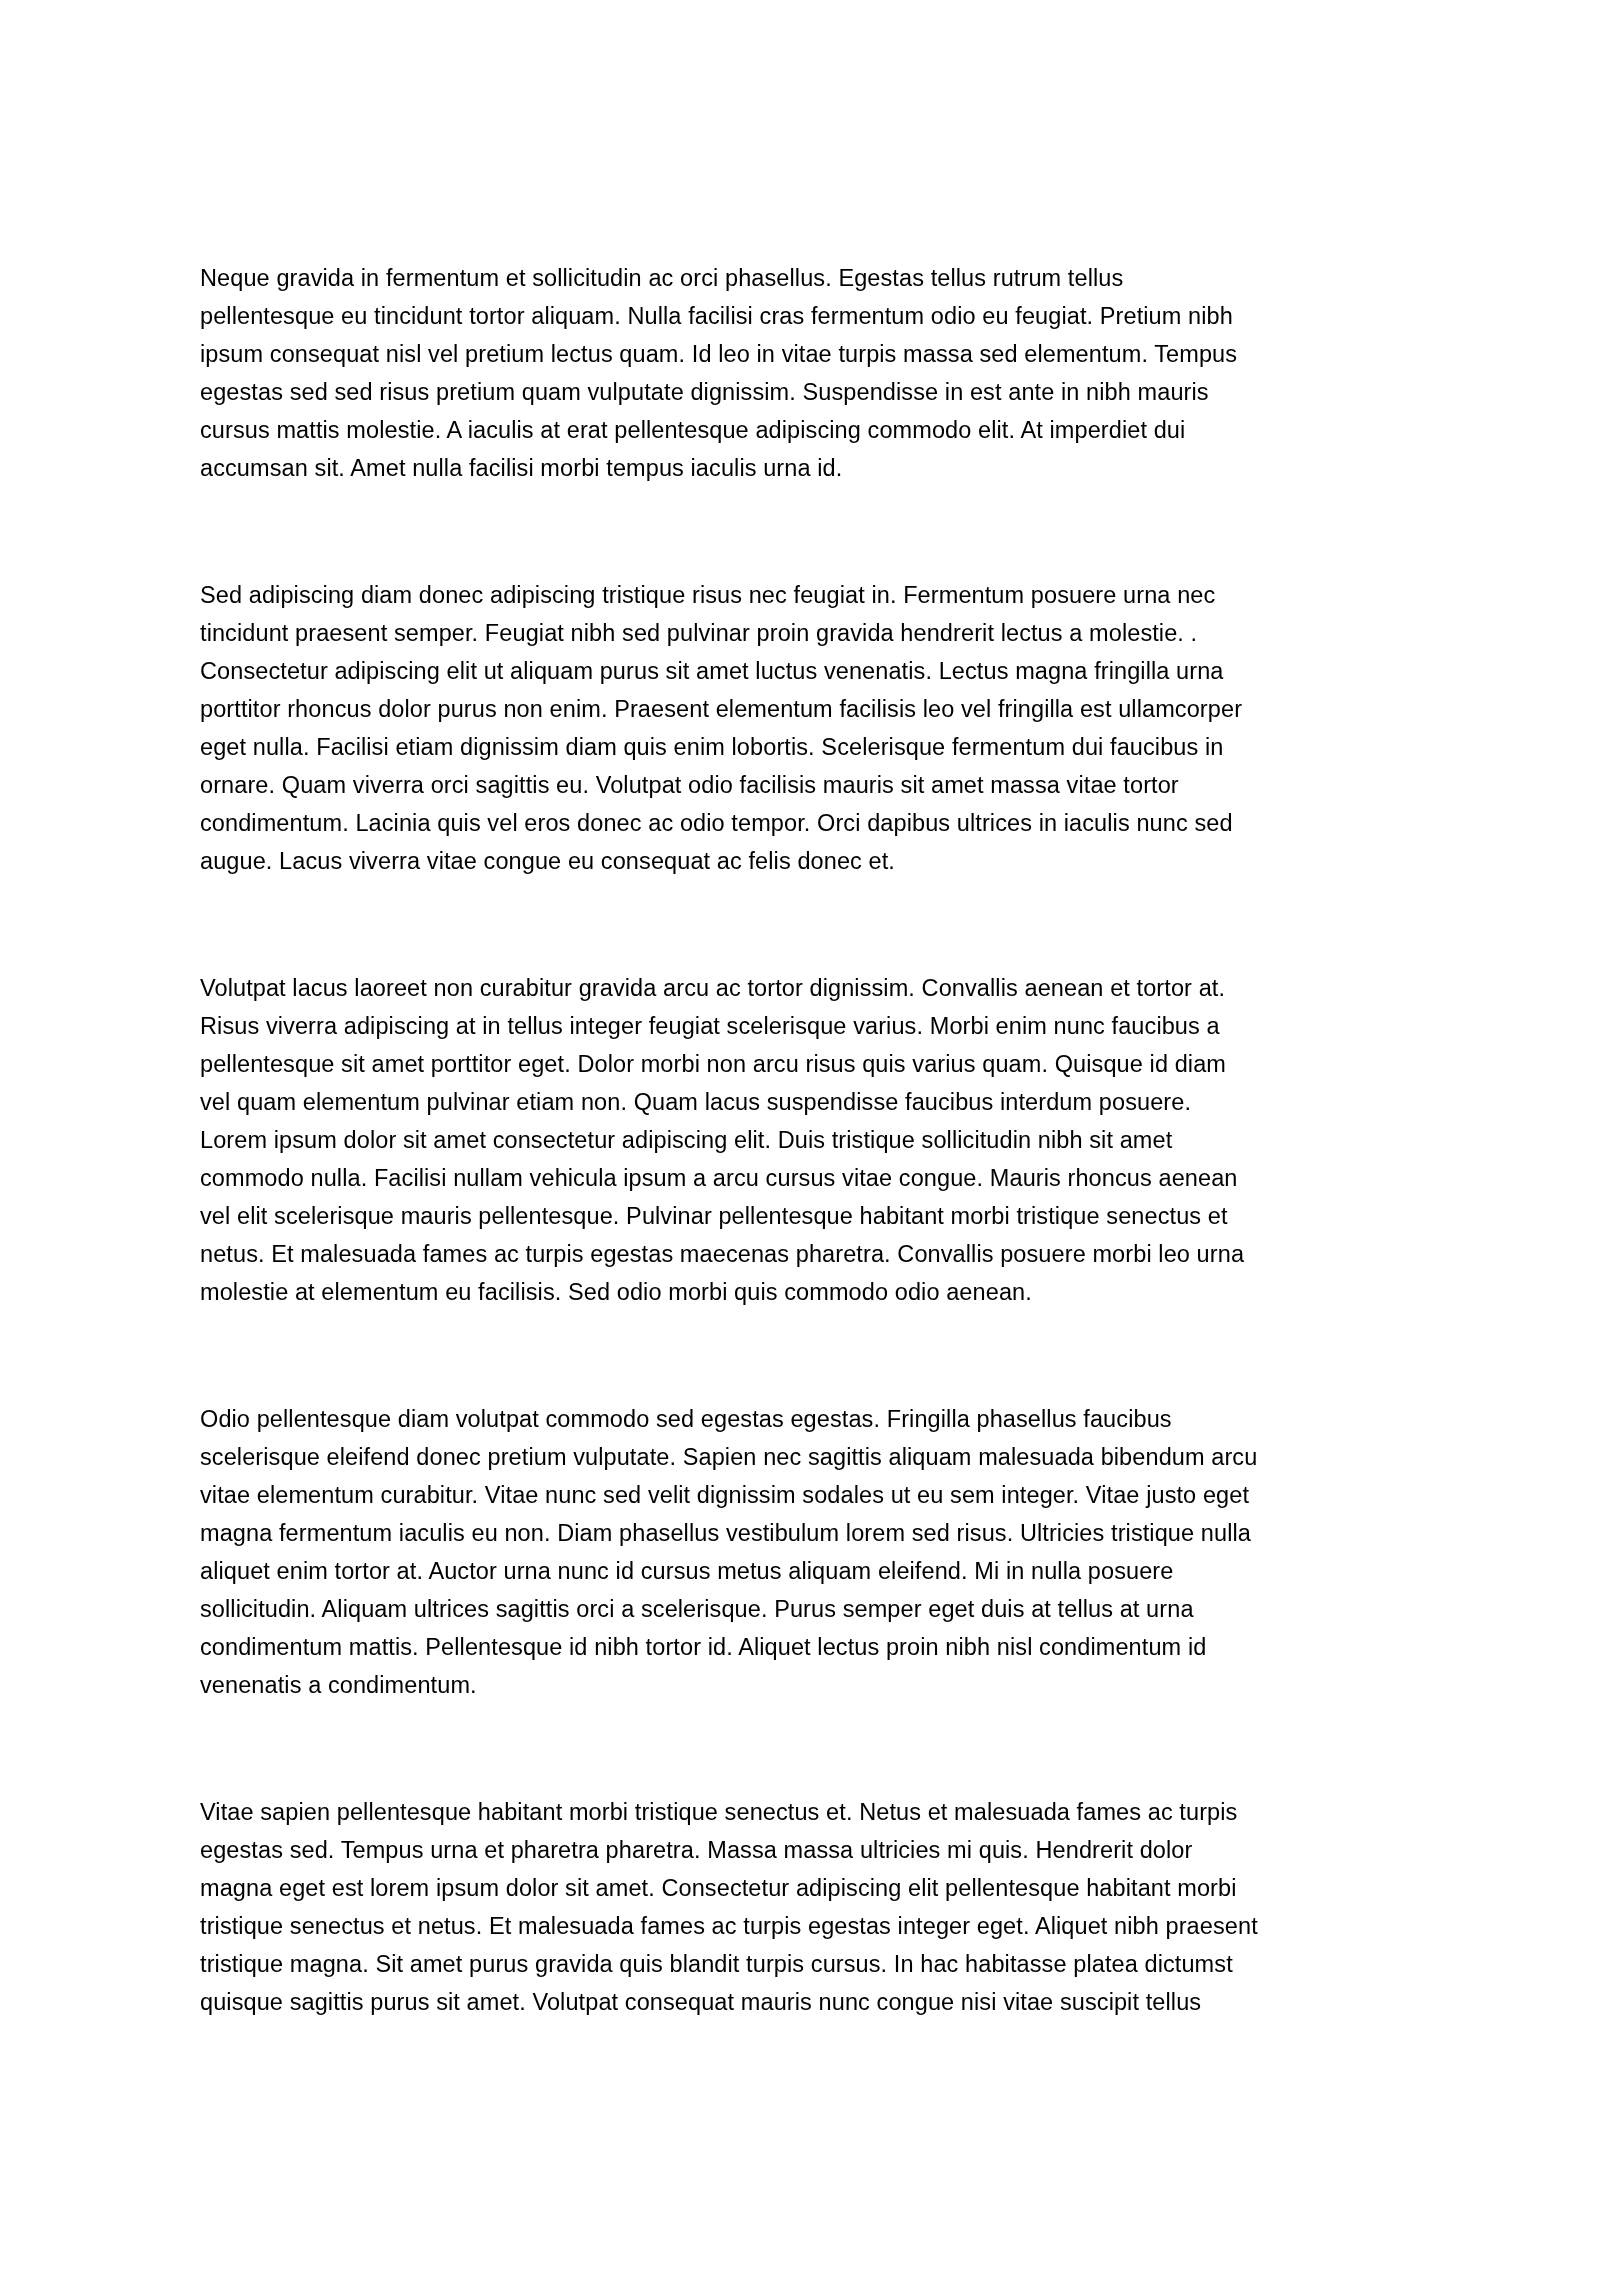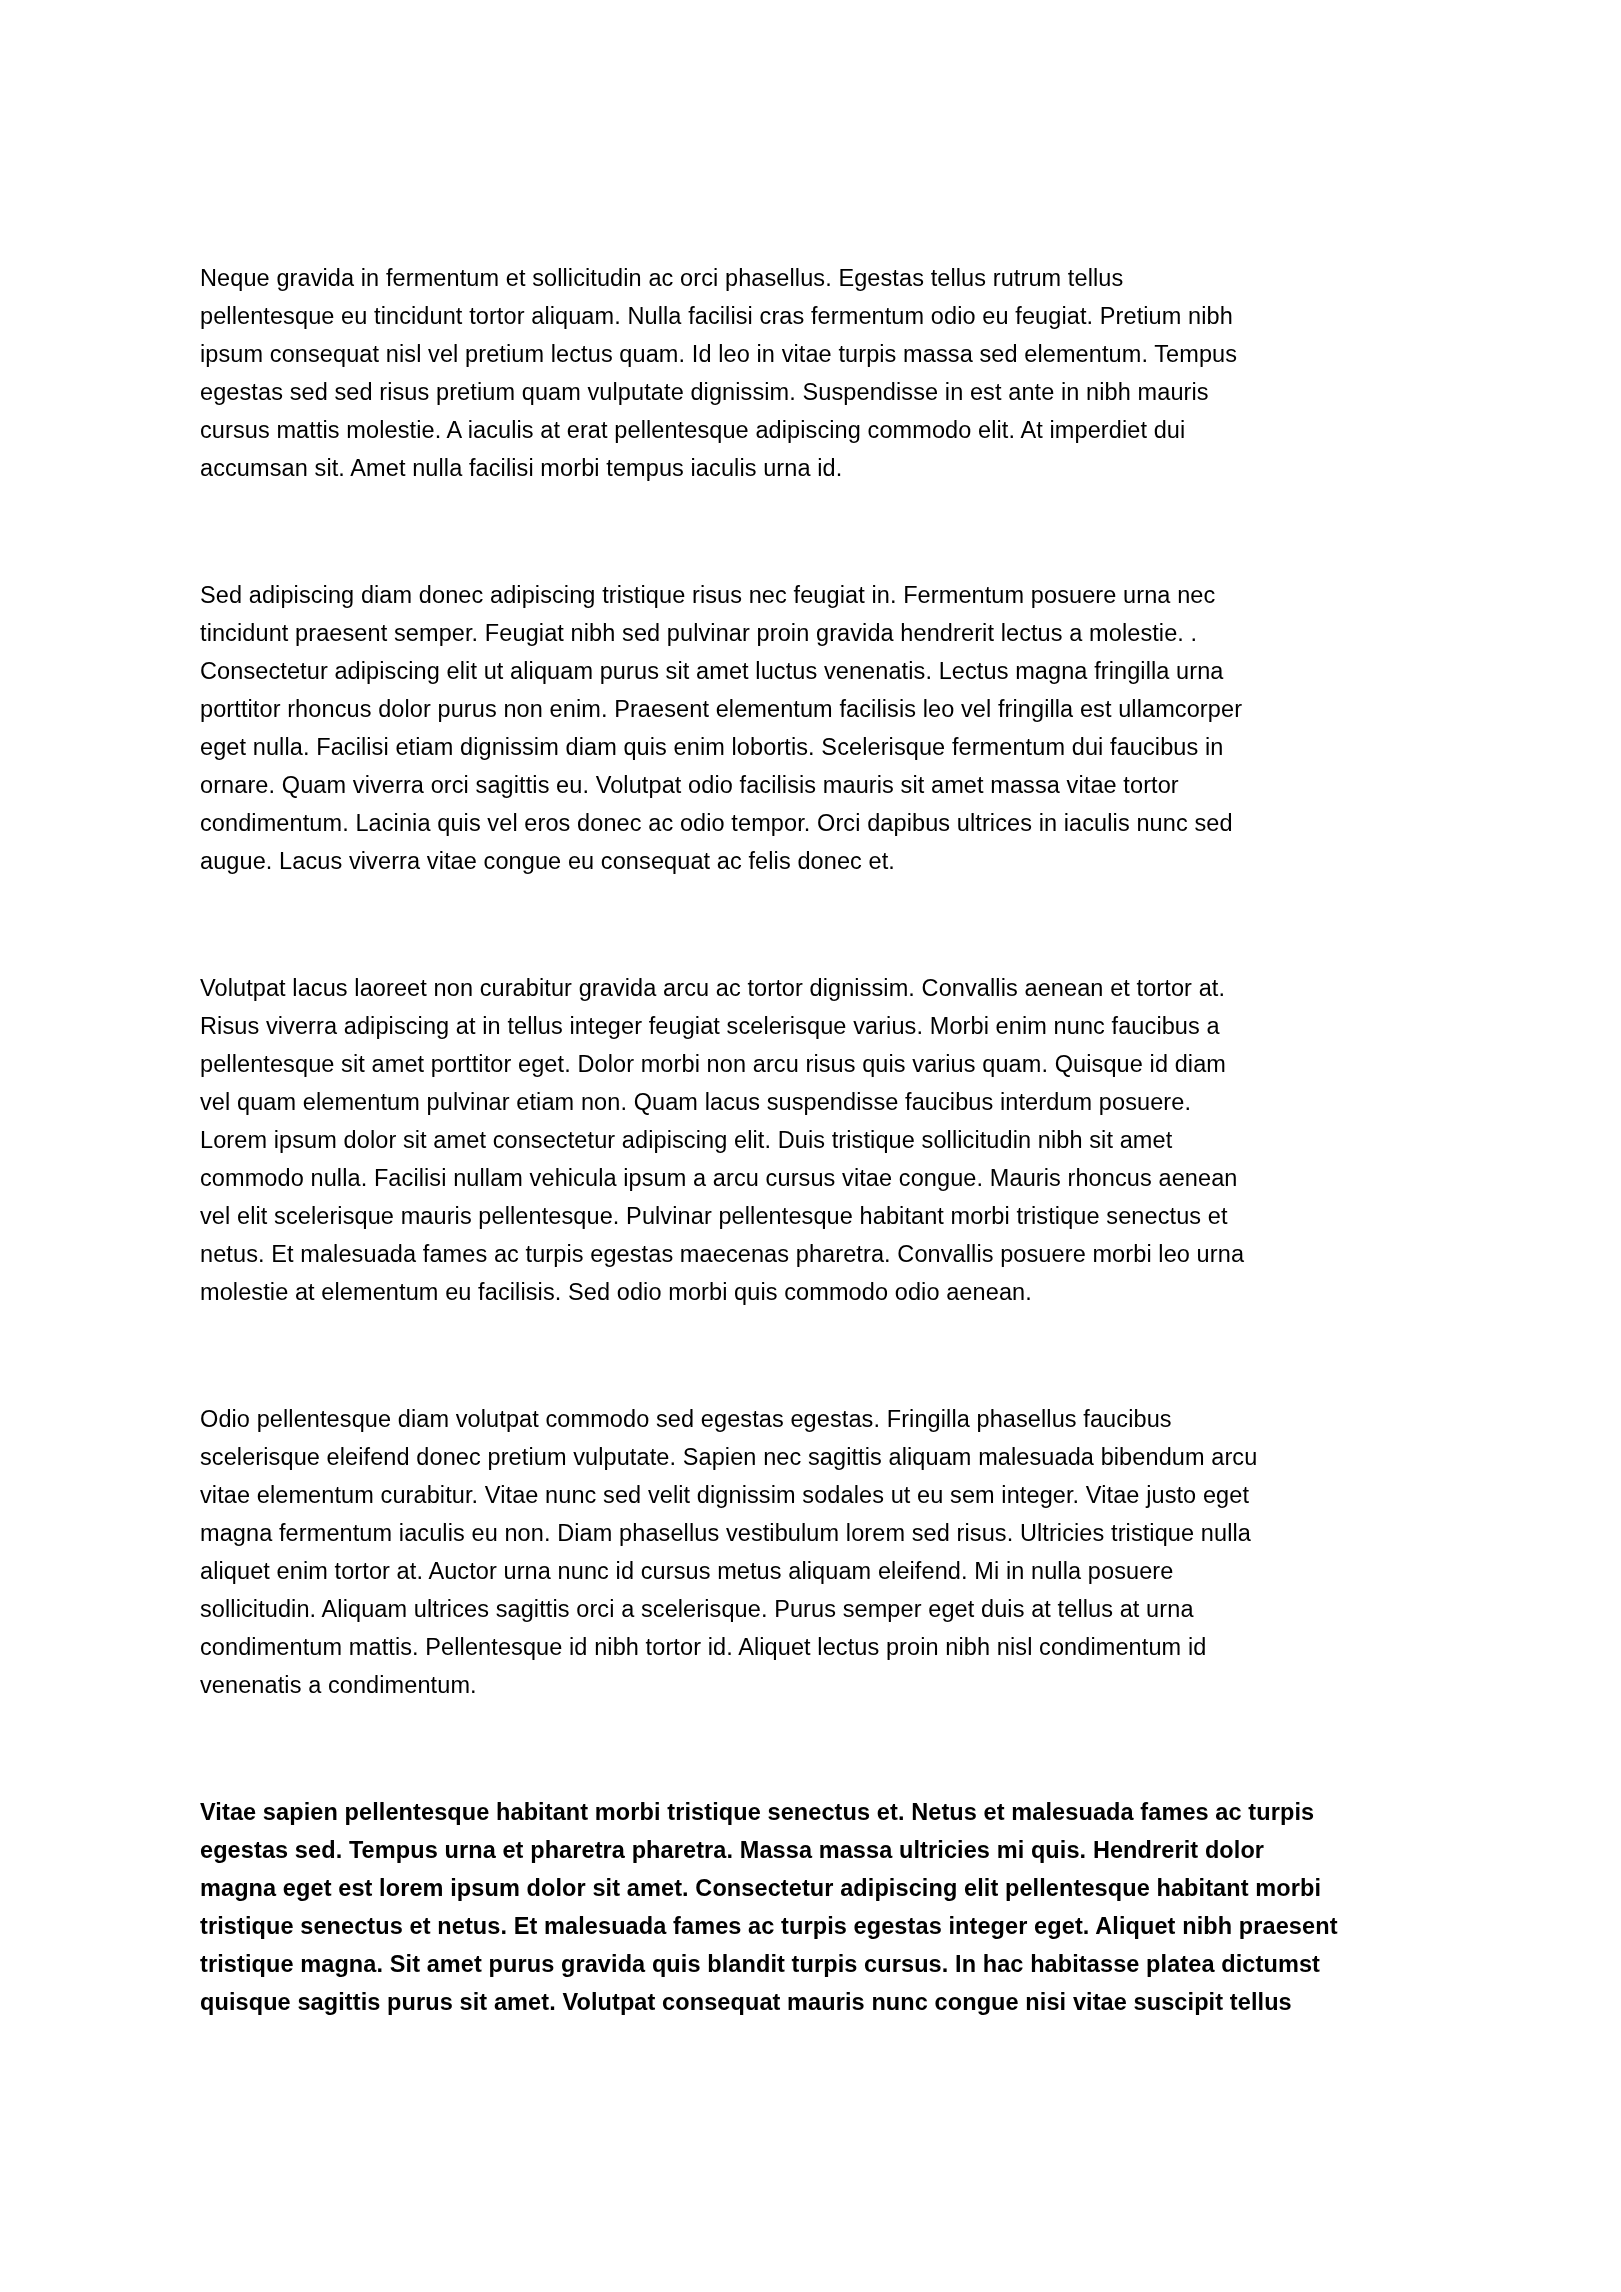--- a/index.html
+++ b/index.html
@@ -32,21 +32,20 @@
     line-height: 38px;
     letter-spacing: 0.1px;
     margin-left: 6px;
   }
   .para {
     margin: 0 0 89px 0;
     white-space: pre;  
   }
   .para:last-child {
     margin-bottom: 0;
-    font-weight: bold;
   }
 </style>
 </head>
 <body>
 
 <div class="page">
   <div class="page-content">
     <p class="para">Neque gravida in fermentum et sollicitudin ac orci phasellus. Egestas tellus rutrum tellus
 pellentesque eu tincidunt tortor aliquam. Nulla facilisi cras fermentum odio eu feugiat. Pretium nibh
 ipsum consequat nisl vel pretium lectus quam. Id leo in vitae turpis massa sed elementum. Tempus

